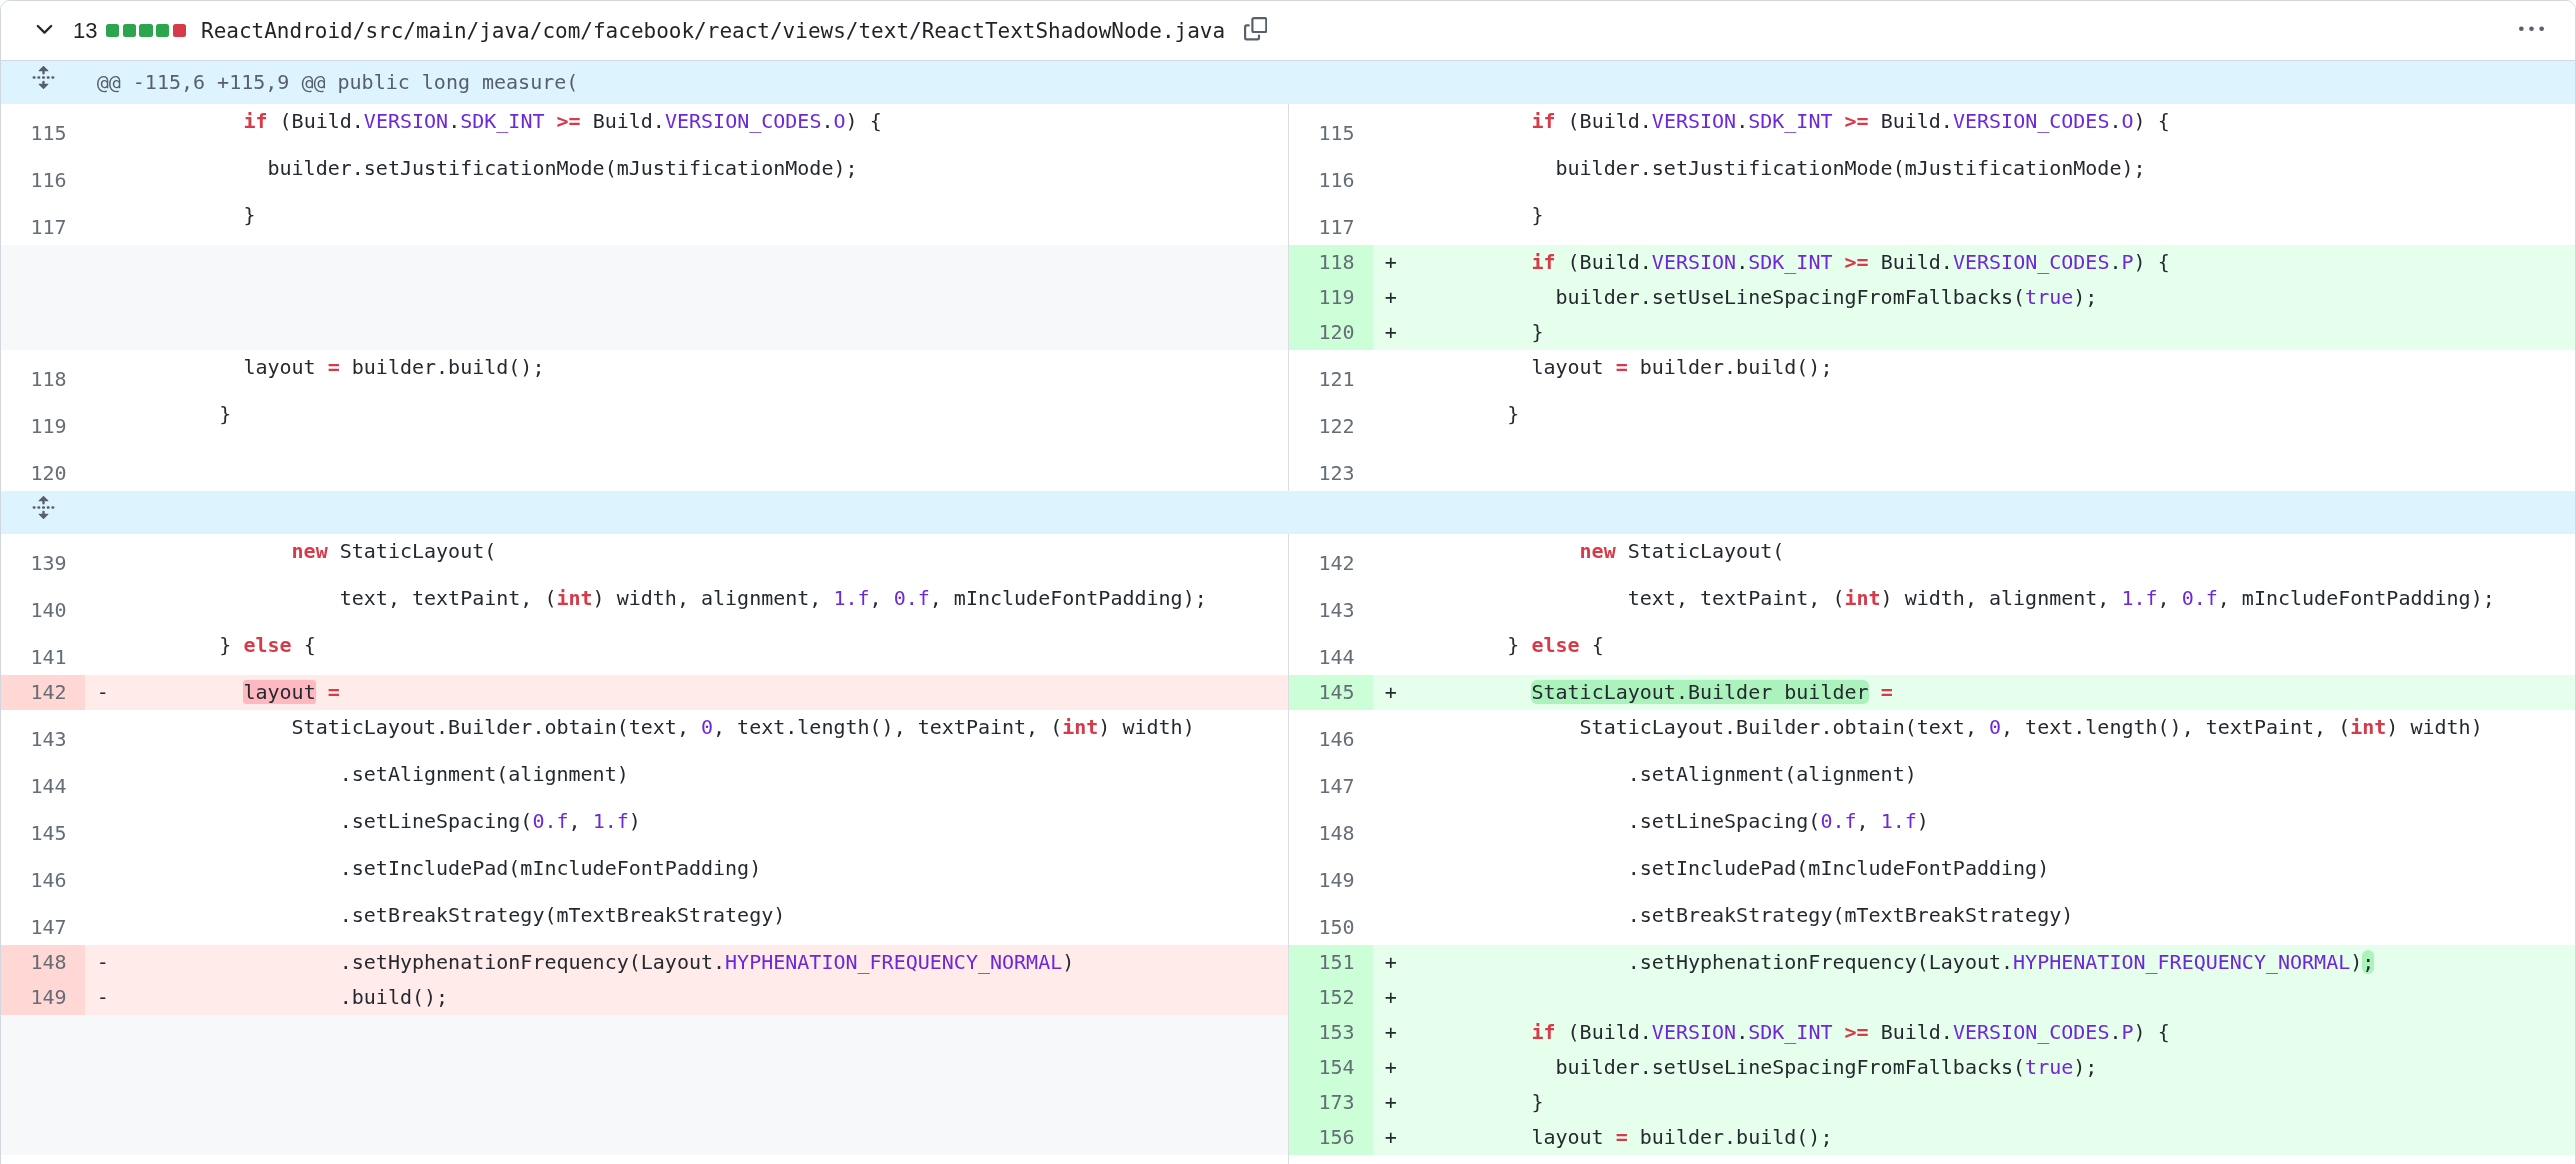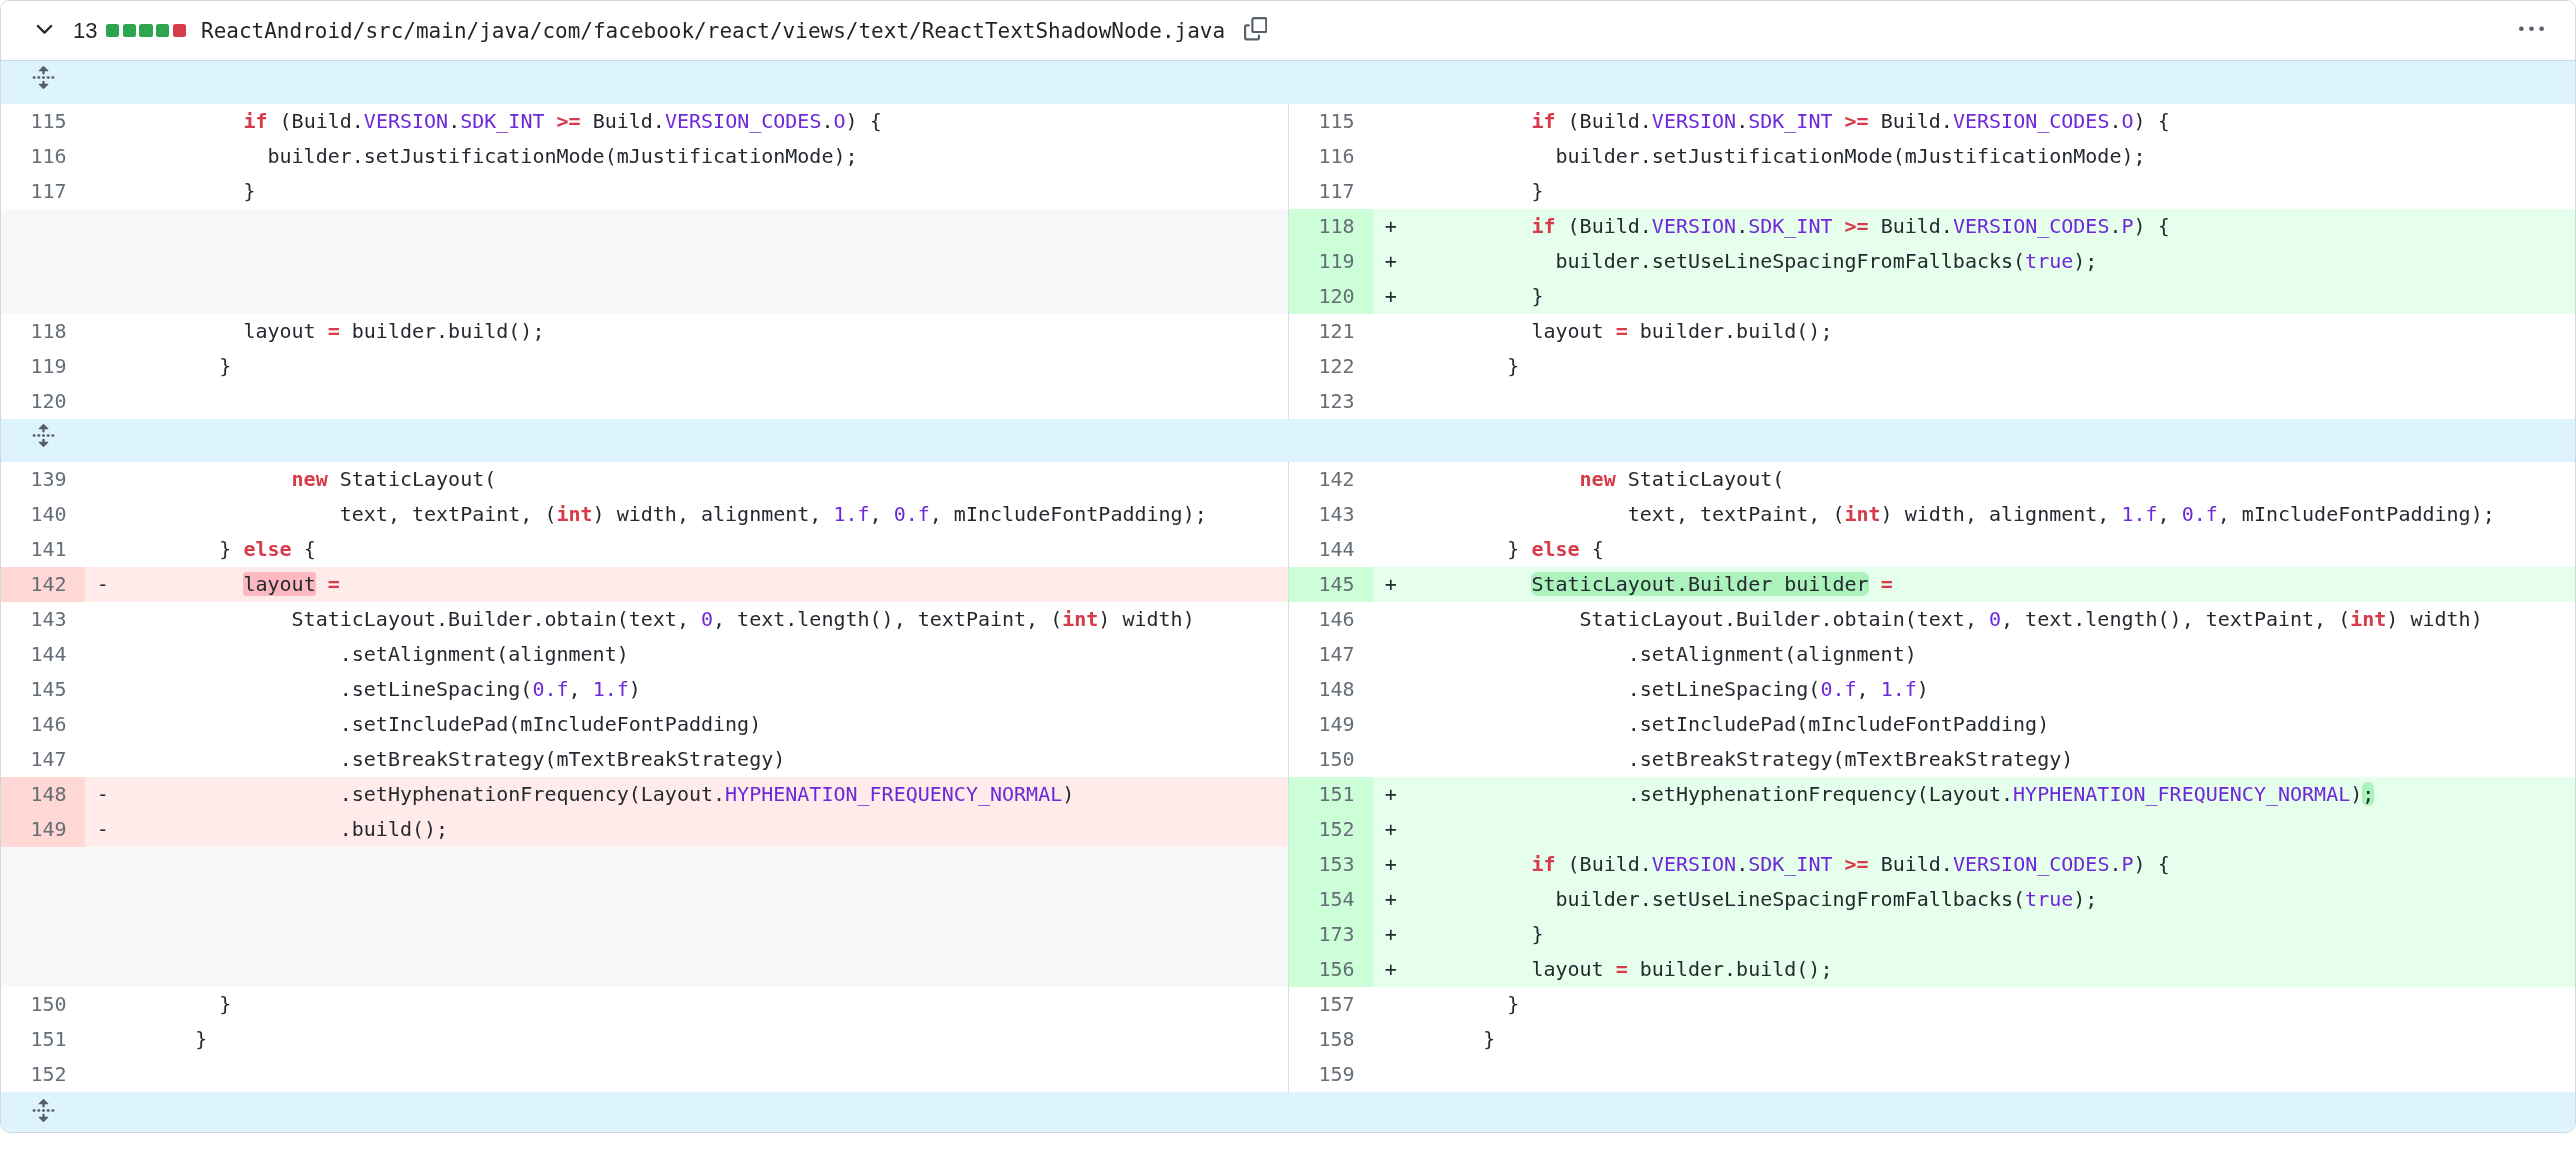--- a/index.html
+++ b/index.html
@@ -55,21 +55,21 @@
   .cell-num {
     flex: 0 0 84px; width: 84px;
     text-align: right; padding-right: 18.4px;
     color: #656d76; cursor: pointer; user-select: none;
   }
   .cell-code { flex: 1 1 auto; min-width: 0; display: flex; overflow: hidden; white-space: pre; }
   .marker { flex: 0 0 38px; width: 38px; padding-left: 11.7px; color: #24292f; }
   .code-text { white-space: pre; }
   
   .cell-code.ctx  { background: #ffffff; }
-  .cell-num.ctx   { background: #ffffff; }
+  .cell-num.ctx   { background: #ffffff; margin-top: 12px; }
   .cell-code.add  { background: #e6ffec; }
   .cell-num.add   { background: #ccffd8; }
   .cell-code.del  { background: #ffebe9; }
   .cell-num.del   { background: #ffd7d5; }
   .cell-code.empty { background: #f6f8fa; }
   .cell-num.empty  { background: #f6f8fa; cursor: default; }
   
   .tok-k { color: #d73a49; font-weight: bold; }
   .tok-c { color: #6d28d9; }
   .hl-add { background: #abf2bc; border-radius: 6px; }
@@ -129,20 +129,21 @@
     </button>
   </div>
 
   <div class="diff-table">
       <div class="hunk-row">
         <div class="hunk-gutter">
           <span><svg width="25" height="25" viewBox="0 0 16 16" fill="#57606a">
               <path d="M8.177.677l2.896 2.896a.25.25 0 0 1-.177.427H8.75v1.25a.75.75 0 0 1-1.5 0V4H5.104a.25.25 0 0 1-.177-.427L7.823.677a.25.25 0 0 1 .354 0ZM7.25 10.75a.75.75 0 0 1 1.5 0V12h2.146a.25.25 0 0 1 .177.427l-2.896 2.896a.25.25 0 0 1-.354 0l-2.896-2.896A.25.25 0 0 1 5.104 12H7.25ZM2.25 8.75a.75.75 0 0 0 0-1.5h-.5a.75.75 0 0 0 0 1.5ZM6 8a.75.75 0 0 1-.75.75h-.5a.75.75 0 0 1 0-1.5h.5A.75.75 0 0 1 6 8Zm2.25.75a.75.75 0 0 0 0-1.5h-.5a.75.75 0 0 0 0 1.5ZM12 8a.75.75 0 0 1-.75.75h-.5a.75.75 0 0 1 0-1.5h.5A.75.75 0 0 1 12 8Zm2.25.75a.75.75 0 0 0 0-1.5h-.5a.75.75 0 0 0 0 1.5Z"></path>
             </svg></span>
         </div>
+        <div class="hunk-text">@@ -115,6 +115,9 @@ public long measure(</div>
       </div>
       <div class="row">
         <div class="half left">
           <div class="cell-num ctx">115</div>
           <div class="cell-code ctx"><span class="marker"></span><span class="code-text"><span>          </span><span class="tok-k">if</span><span> (Build.</span><span class="tok-c">VERSION</span><span>.</span><span class="tok-c">SDK_INT</span><span> </span><span class="tok-k">&gt;=</span><span> Build.</span><span class="tok-c">VERSION_CODES</span><span>.</span><span class="tok-c">O</span><span>) {</span></span></div>
         </div>
         <div class="half right">
           <div class="cell-num ctx">115</div>
           <div class="cell-code ctx"><span class="marker"></span><span class="code-text"><span>          </span><span class="tok-k">if</span><span> (Build.</span><span class="tok-c">VERSION</span><span>.</span><span class="tok-c">SDK_INT</span><span> </span><span class="tok-k">&gt;=</span><span> Build.</span><span class="tok-c">VERSION_CODES</span><span>.</span><span class="tok-c">O</span><span>) {</span></span></div>
         </div>

